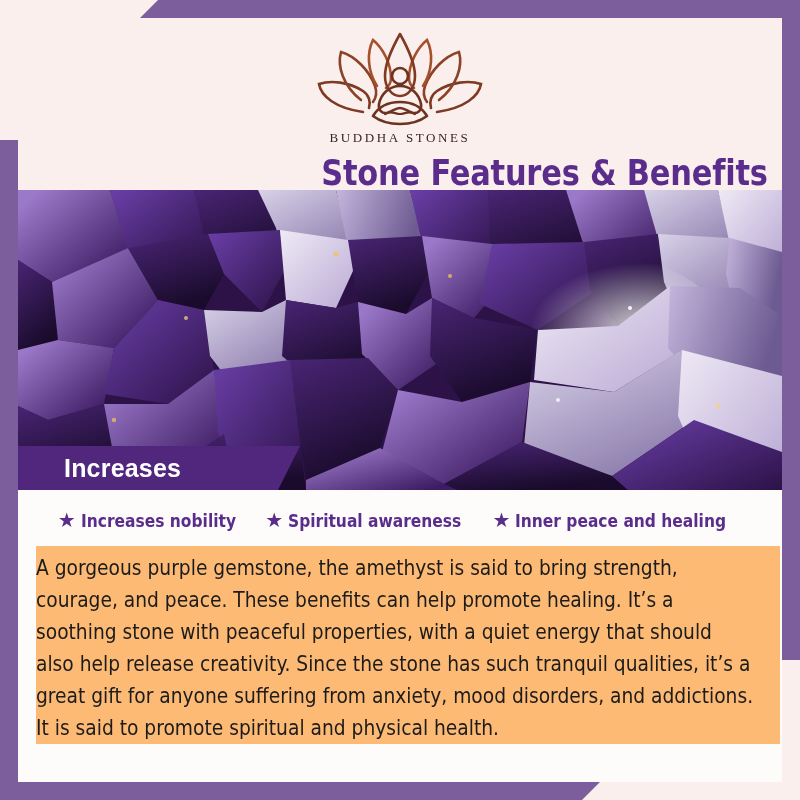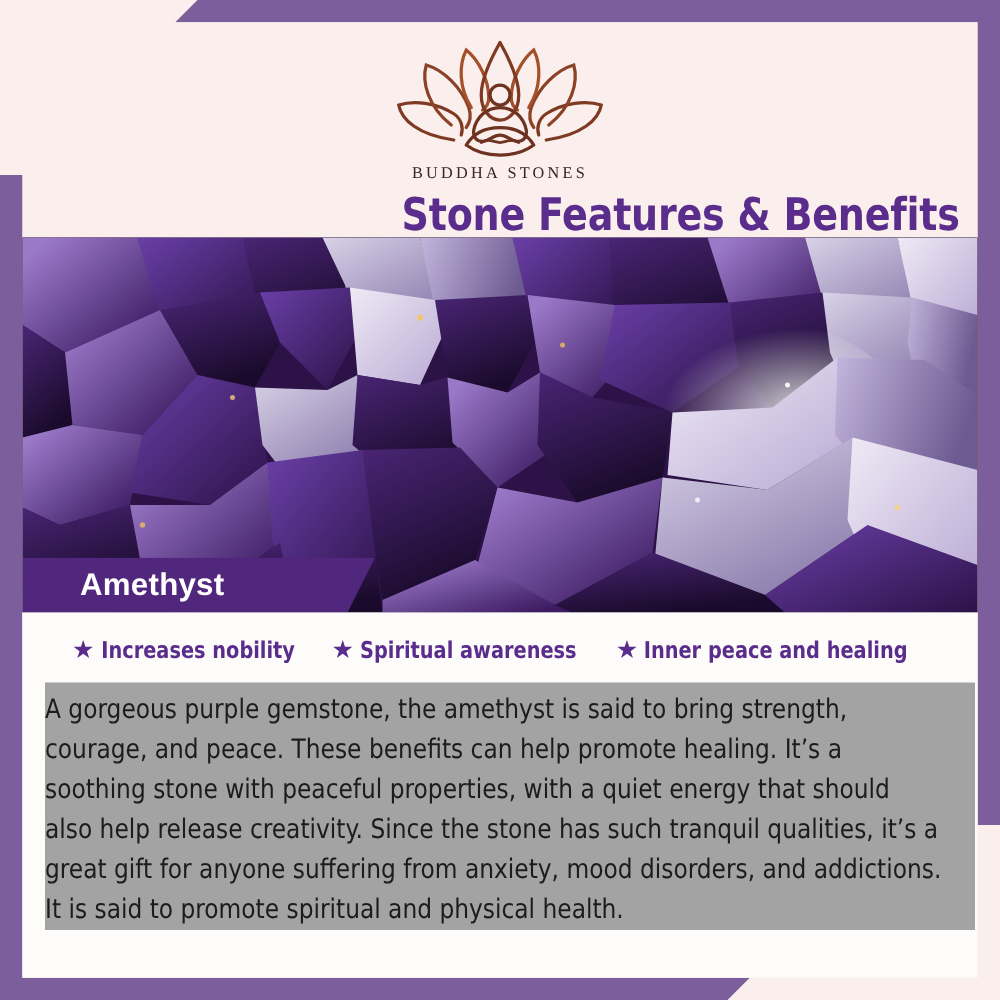--- a/index.html
+++ b/index.html
@@ -143,21 +143,21 @@
     transform-origin: left center;
     display: inline-block;
   }
 
   
   .description {
     position: absolute;
     top: 528px;
     left: 18px;
     right: 2px;
-    background: #a3a3a3;
+    background: #fdba74;
     padding: 6px 0 0 0;
   }
   .description-text {
     font-family: "Liberation Sans Narrow", "DejaVu Sans Condensed", "Liberation Sans", sans-serif;
     font-size: 21.5px;
     line-height: 32px;
     color: #1c1c1c;
     transform: scaleX(0.965);
     transform-origin: left top;
     display: block;
@@ -302,21 +302,21 @@
         <circle cx="432" cy="86" r="2" fill="#e8b85c" opacity="0.85"></circle>
         <circle cx="168" cy="128" r="2" fill="#f0c878" opacity="0.8"></circle>
         <circle cx="96" cy="230" r="2.2" fill="#e9bd63" opacity="0.8"></circle>
         <circle cx="612" cy="118" r="2" fill="#ffffff" opacity="0.9"></circle>
         <circle cx="700" cy="216" r="2.4" fill="#f4d08a" opacity="0.8"></circle>
         <circle cx="250" cy="262" r="2" fill="#ead39a" opacity="0.7"></circle>
         <circle cx="540" cy="210" r="2" fill="#ffffff" opacity="0.75"></circle>
       </svg>
 
       <div class="stone-label">
-        <span class="stone-label-text">Amethyst</span>
+        <span class="stone-label-text">Increases</span>
       </div>
     </div>
 
     <div class="lower-panel"></div>
 
     <div class="benefits-row">
       <div class="benefit">
         <span class="star-icon">★</span>
         <span class="benefit-label">Increases nobility</span>
       </div>

